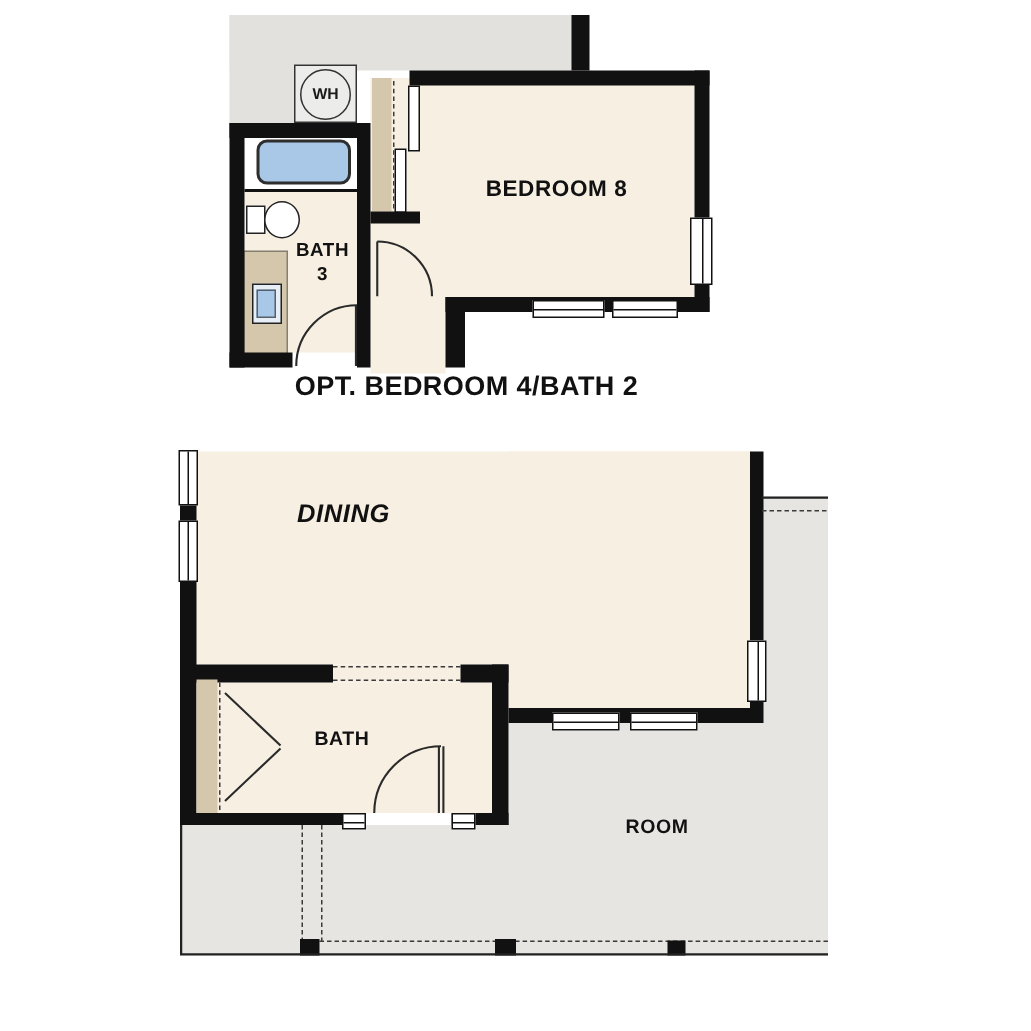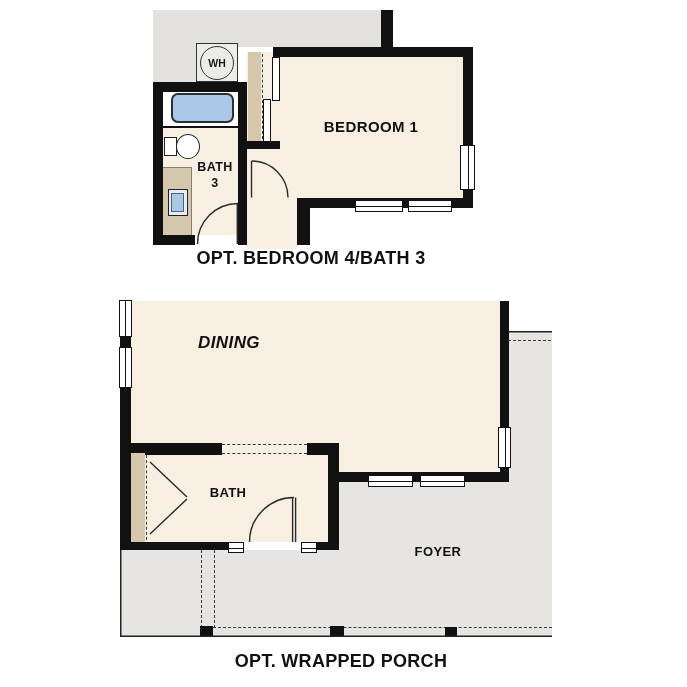--- a/index.html
+++ b/index.html
@@ -88,26 +88,26 @@
   <div class="win" style="left:460px;top:145px;width:15px;height:45px;">
       <div class="mull-v"></div>
     </div>
   <div class="win" style="left:355px;top:200px;width:48px;height:12px;">
       <div class="mull-h"></div>
     </div>
   <div class="win" style="left:408px;top:200px;width:44px;height:12px;">
       <div class="mull-h"></div>
     </div>
 
-  <div class="lbl" style="left:371px;top:126px;font-size:15px;">BEDROOM 1</div>
+  <div class="lbl" style="left:371px;top:126px;font-size:15px;">BEDROOM 8</div>
   <div class="lbl" style="left:215px;top:175px;font-size:12.5px;line-height:15.5px;">
     <div>BATH</div>
     <div>3</div>
   </div>
-  <div class="caption" style="left:311px;top:258px;">OPT. BEDROOM 4/BATH 3</div>
+  <div class="caption" style="left:311px;top:258px;">OPT. BEDROOM 4/BATH 2</div>
 
   <div class="floor" style="left:130px;top:301px;width:372px;height:142px;"></div>
   <div class="floor" style="left:339px;top:301px;width:163px;height:171px;"></div>
   <div class="floor" style="left:131px;top:455px;width:197px;height:87px;"></div>
   <div class="floor" style="left:222px;top:443px;width:85px;height:12px;"></div>
 
   <div class="porch" style="left:508px;top:331px;width:59px;height:306px;"></div>
   <div class="porch" style="left:120px;top:550px;width:447px;height:87px;"></div>
   <div class="porch" style="left:339px;top:482px;width:169px;height:68px;"></div>
 
@@ -174,16 +174,15 @@
     <path d="M 251.5 197.5 L 251.5 161" fill="none" stroke="#2a2a2a" stroke-width="1.4"></path>
 
     <path d="M 249.5 542 A 44.5 44.5 0 0 1 294 497.5" fill="none" stroke="#2a2a2a" stroke-width="1.4"></path>
     <path d="M 292.6 542 L 292.6 497.5 M 295.6 542 L 295.6 497.5" fill="none" stroke="#2a2a2a" stroke-width="1.4"></path>
 
     <path d="M 150 462 L 187 497 M 150 534 L 187 499" fill="none" stroke="#2a2a2a" stroke-width="1.4"></path>
   </svg>
 
   <div class="lbl" style="left:229px;top:343px;font-size:17px;font-style:italic;">DINING</div>
   <div class="lbl" style="left:228px;top:492px;font-size:13px;">BATH</div>
-  <div class="lbl" style="left:438px;top:551px;font-size:13px;">FOYER</div>
-  <div class="caption" style="left:341px;top:661px;">OPT. WRAPPED PORCH</div>
+  <div class="lbl" style="left:438px;top:551px;font-size:13px;">ROOM</div>
 
 </div>
 
 </body></html>

